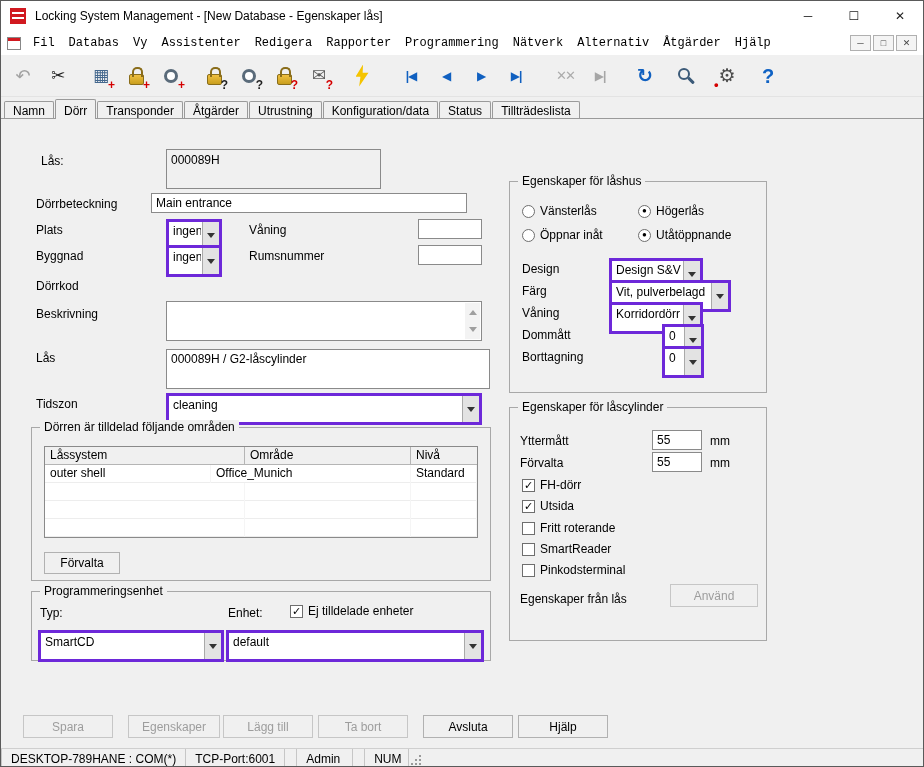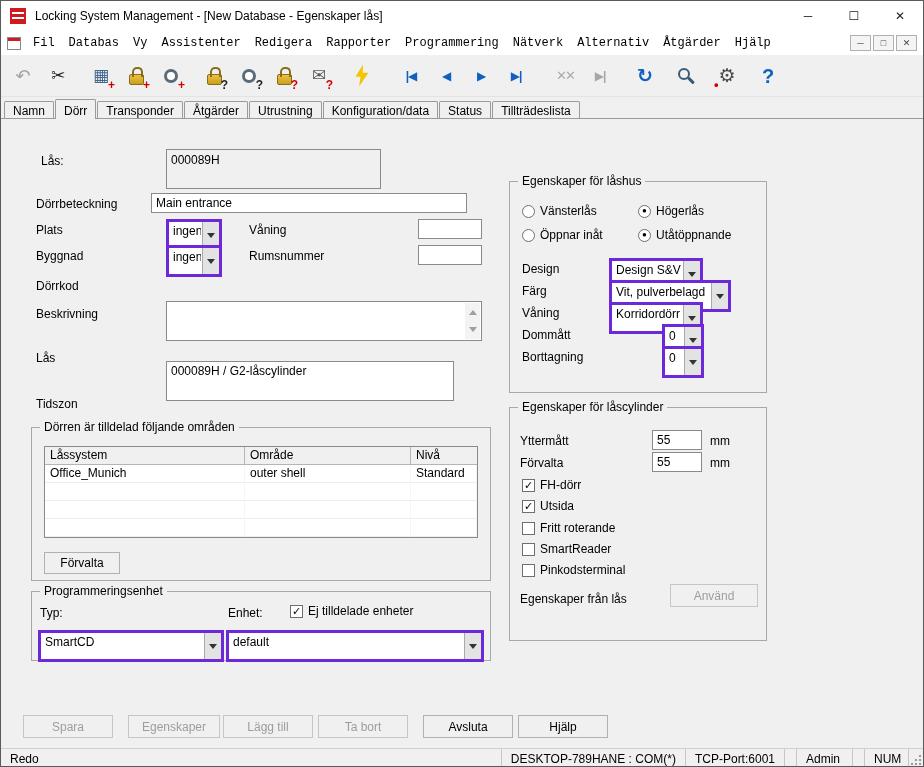--- a/index.html
+++ b/index.html
@@ -234,35 +234,39 @@
   <span class="lbl" style="left:35px;top:188px">Beskrivning</span>
   <div class="tarea" style="left:165px;top:182px;width:316px;height:40px">
     <span></span>
     <span class="vscr">
         <i class="tri-up"></i>
         <i class="tri-dn"></i>
       </span>
   </div>
 
   <span class="lbl" style="left:35px;top:232px">Lås</span>
-  <div class="tarea" style="left:165px;top:242px;width:288px;height:40px">000089H / G2-låscylinder</div>
+  <div class="tarea" style="left:165px;top:230px;width:324px;height:40px">000089H / G2-låscylinder</div>
 
   <span class="lbl" style="left:35px;top:278px">Tidszon</span>
+  <div class="combo" style="left:165px;top:274px;width:316px">
+    <span class="ctext">cleaning</span>
+    <span class="cbtn"></span>
+  </div>
 
   <div class="group" style="left:30px;top:308px;width:460px;height:154px">
     <span class="glg">Dörren är tilldelad följande områden</span>
     <div class="atable" style="left:12px;top:18px;width:434px;height:92px">
       <div class="arow ahead">
         <span class="th" style="width:200px">Låssystem</span>
         <span class="th" style="width:166px">Område</span>
         <span class="th last" style="width:66px">Nivå</span>
       </div>
       <div class="arow">
+        <span class="td" style="width:166px">outer shell</span>
         <span class="td" style="width:200px">Office_Munich</span>
-        <span class="td" style="width:166px">outer shell</span>
         <span class="td" style="width:66px">Standard</span>
       </div>
       <div class="arow">
           <span class="td" style="width:200px"></span>
           <span class="td" style="width:166px"></span>
           <span class="td" style="width:66px"></span>
         </div>
       <div class="arow">
           <span class="td" style="width:200px"></span>
           <span class="td" style="width:166px"></span>
@@ -394,21 +398,20 @@
 
   <button class="pbtn dis" style="left:22px;top:596px;width:90px;height:23px">Spara</button>
   <button class="pbtn dis" style="left:127px;top:596px;width:92px;height:23px">Egenskaper</button>
   <button class="pbtn dis" style="left:222px;top:596px;width:90px;height:23px">Lägg till</button>
   <button class="pbtn dis" style="left:317px;top:596px;width:90px;height:23px">Ta bort</button>
   <button class="pbtn" style="left:422px;top:596px;width:90px;height:23px">Avsluta</button>
   <button class="pbtn" style="left:517px;top:596px;width:90px;height:23px">Hjälp</button>
 </div>
 
 <div class="statusbar">
-  <span class="sleft">Redo</span>
   <span class="sseg">DESKTOP-789HANE : COM(*)</span>
   <span class="sseg">TCP-Port:6001</span>
   <span class="sblank"></span>
   <span class="sseg" style="width:56px">Admin</span>
   <span class="sblank"></span>
   <span class="sseg" style="width:44px">NUM</span>
   <span class="grip"></span>
 </div>
 
 </body></html>

